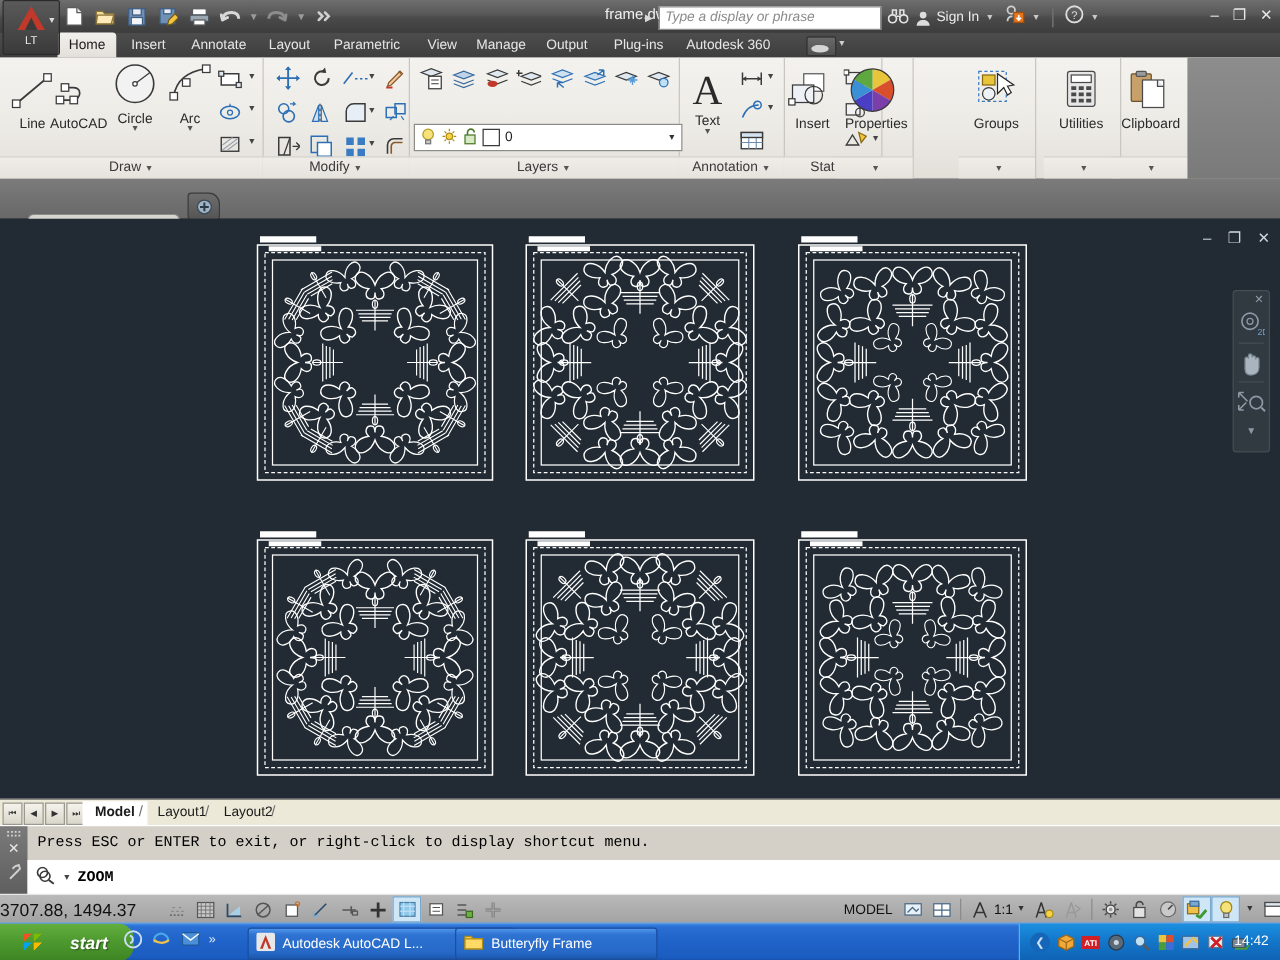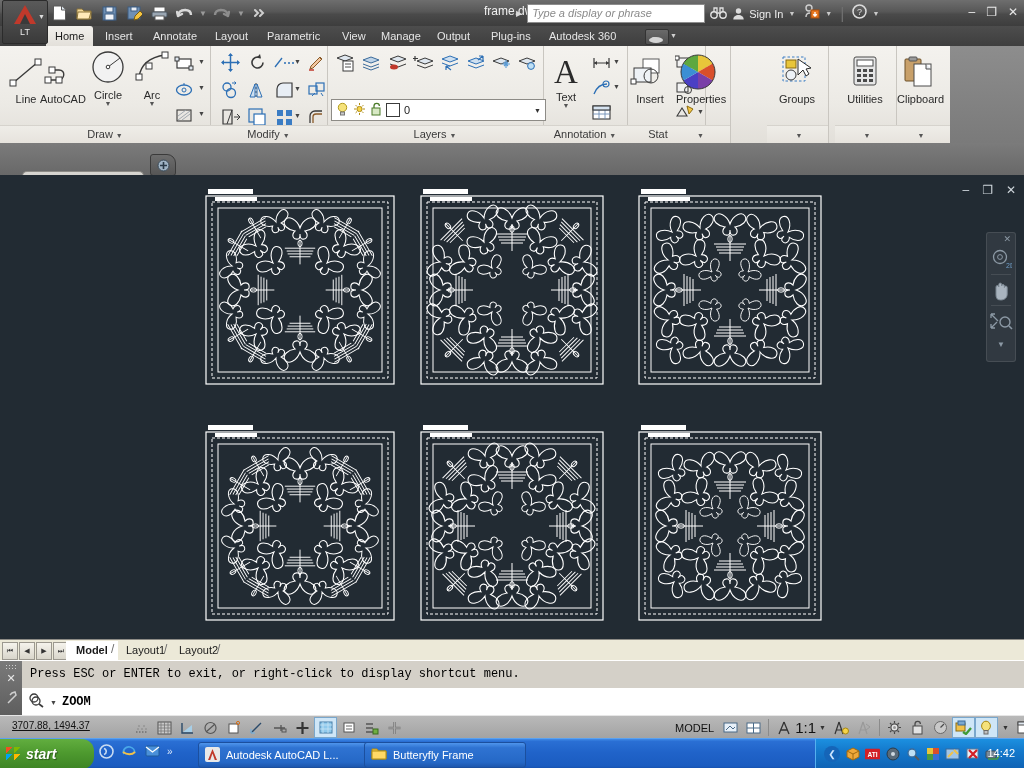--- a/index.html
+++ b/index.html
@@ -192,42 +192,42 @@
   }
   .cmdline .zico{color:#3a3a3a;font-size:12px;}
   .cmdline .ztxt{font-family:"Liberation Mono",monospace;font-size:12px;font-weight:bold;color:#000;}
 
   
   .statusbar{
     position:absolute;left:0;top:715px;width:1024px;height:23px;
     background:linear-gradient(180deg,#b9b9b9,#a2a2a2);
     border-top:1px solid #e6e6e6;
   }
-  .coords{position:absolute;left:12px;top:4px;font-size:10px;color:#111;text-decoration:underline;}
+  .coords{position:absolute;left:0;top:4px;font-size:14px;color:#111;}
   .sgroup{position:absolute;top:2px;height:19px;display:flex;align-items:center;}
   .sico{
     width:21px;height:19px;display:flex;align-items:center;justify-content:center;
     border:1px solid transparent;cursor:default;color:#2a2a2a;
   }
   .sico.on{background:#cfe6f7;border:1px solid #7aa7cc;}
   .sdiv{width:1px;height:17px;background:#8b8b8b;margin:0 3px;}
   .modeltxt{font-size:11px;color:#111;padding:0 5px;}
-  .scaletxt{font-size:15px;color:#111;padding-right:3px;}
+  .scaletxt{font-size:11px;color:#111;padding-right:3px;}
 
   
   .taskbar{
     position:absolute;left:0;top:738px;width:1024px;height:30px;
     background:linear-gradient(180deg,#3f8ae8 0%,#2a6fd4 8%,#2063c9 45%,#1b5cc0 90%,#154da8 100%);
     border-top:1px solid #5ba2f0;
   }
   .startbtn{
     position:absolute;left:0;top:0;width:88px;height:30px;
     background:linear-gradient(180deg,#62ae3f 0%,#4e9a2f 45%,#3d8424 100%);
     border-radius:0 12px 12px 0;
-    display:flex;align-items:center;gap:5px;padding-left:6px;cursor:default;
+    display:flex;align-items:center;gap:22px;padding-left:19px;cursor:default;
   }
   .startbtn .flag{width:15px;height:14px;
     background:
       linear-gradient(135deg,#f25022 0 49%,transparent 50%) no-repeat 0 0/7px 6px,
       linear-gradient(135deg,#7fba00 0 49%,transparent 50%) no-repeat 8px 0/7px 6px,
       linear-gradient(135deg,#00a4ef 0 49%,transparent 50%) no-repeat 0 7px/7px 6px,
       linear-gradient(135deg,#ffb900 0 49%,transparent 50%) no-repeat 8px 7px/7px 6px;}
   .startbtn .stxt{color:#fff;font-size:14px;font-style:italic;font-weight:bold;
     text-shadow:1px 1px 1px rgba(0,0,0,.4);}
   .qlaunch{position:absolute;left:98px;top:4px;display:flex;align-items:center;gap:7px;}

